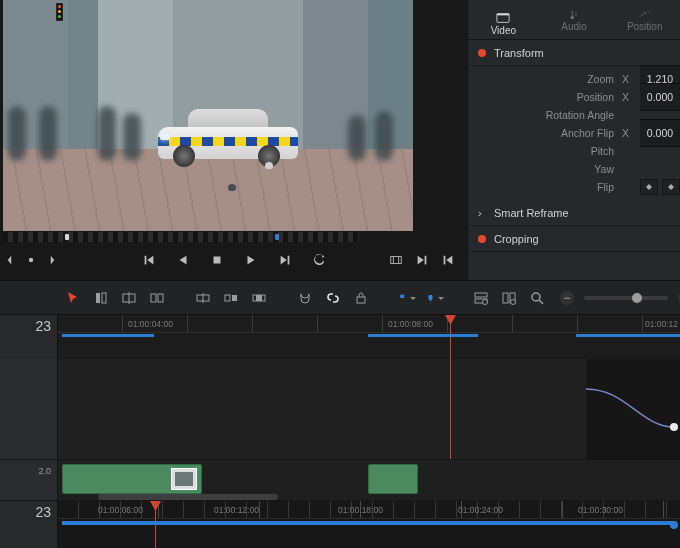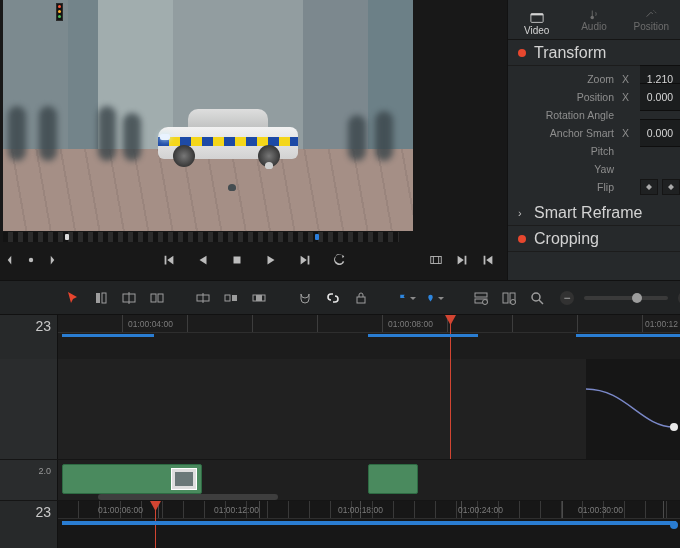--- a/index.html
+++ b/index.html
@@ -48,22 +48,22 @@
   
   .inspector { flex:1; background:#26292b; border-left:1px solid #121212; display:flex; flex-direction:column; }
   .tabs { display:flex; height:40px; }
   .tab { flex:1; display:flex; flex-direction:column; align-items:center; justify-content:center; gap:1px; cursor:pointer; color:#6d6d6d; font-size:10px; border-bottom:1px solid #151515;}
   .tab.active { color:#d4d4d4;margin-top:8px; }
   .tab svg { width:14px; height:12px; fill:currentColor; }
   .section { display:flex; align-items:center; height:26px; padding-left:10px; gap:8px; border-bottom:1px solid #1c1c1c; cursor:pointer;}
   .section .chev { width:8px; color:#bfbfbf; }
   .section .dot { width:8px;height:8px;border-radius:50%; background:#e7472e; }
   .section .dot.off { background:#565656; }
-  .section .lbl { color:#d3d3d3; font-size:16px; }
-  .params { padding:4px 0 4px 0; }
+  .section .lbl { color:#d3d3d3; font-size:11px; }
+  .params { padding:4px 0 4px 0;margin-left:40px; }
   .param { display:flex; align-items:center; height:18px; gap:8px; padding-right:0; }
   .param .pname { width:106px; text-align:right; color:#8e8e8e; font-size:10.5px; }
   .param .ax { width:10px; color:#8e8e8e; font-size:10.5px; }
   .param .valbox { flex:1; min-width:0; height:28px; background:#1b1d1e; border:1px solid #0e0e0e; color:#d7d7d7; font-size:10.5px; display:flex; align-items:center; justify-content:center; border-left:none; border-right:none; }
   .flipbtns { display:flex; gap:4px; }
   .flipbtn { width:18px;height:16px;border:1px solid #151515;background:#1f2122;display:flex;align-items:center;justify-content:center;cursor:pointer; }
   .flipbtn svg{width:10px;height:10px;fill:#a9a9a9;}
 
   
   .toolbar { position:absolute; left:0; right:0; top:280px; height:35px; background:#212324; border-top:1px solid #111; border-bottom:1px solid #111; display:flex; align-items:center; padding:0 12px; gap:14px; }
@@ -269,21 +269,21 @@
             <span class="pname">Position</span>
             <span class="ax">X</span>
             <div class="valbox">0.000</div>
           </div>
         <div class="param">
             <span class="pname">Rotation Angle</span>
             <span class="ax"></span>
             <div style="flex:1"></div>
           </div>
         <div class="param">
-            <span class="pname">Anchor Smart</span>
+            <span class="pname">Anchor Flip</span>
             <span class="ax">X</span>
             <div class="valbox">0.000</div>
           </div>
         <div class="param">
             <span class="pname">Pitch</span>
             <span class="ax"></span>
             <div style="flex:1"></div>
           </div>
         <div class="param">
             <span class="pname">Yaw</span>

